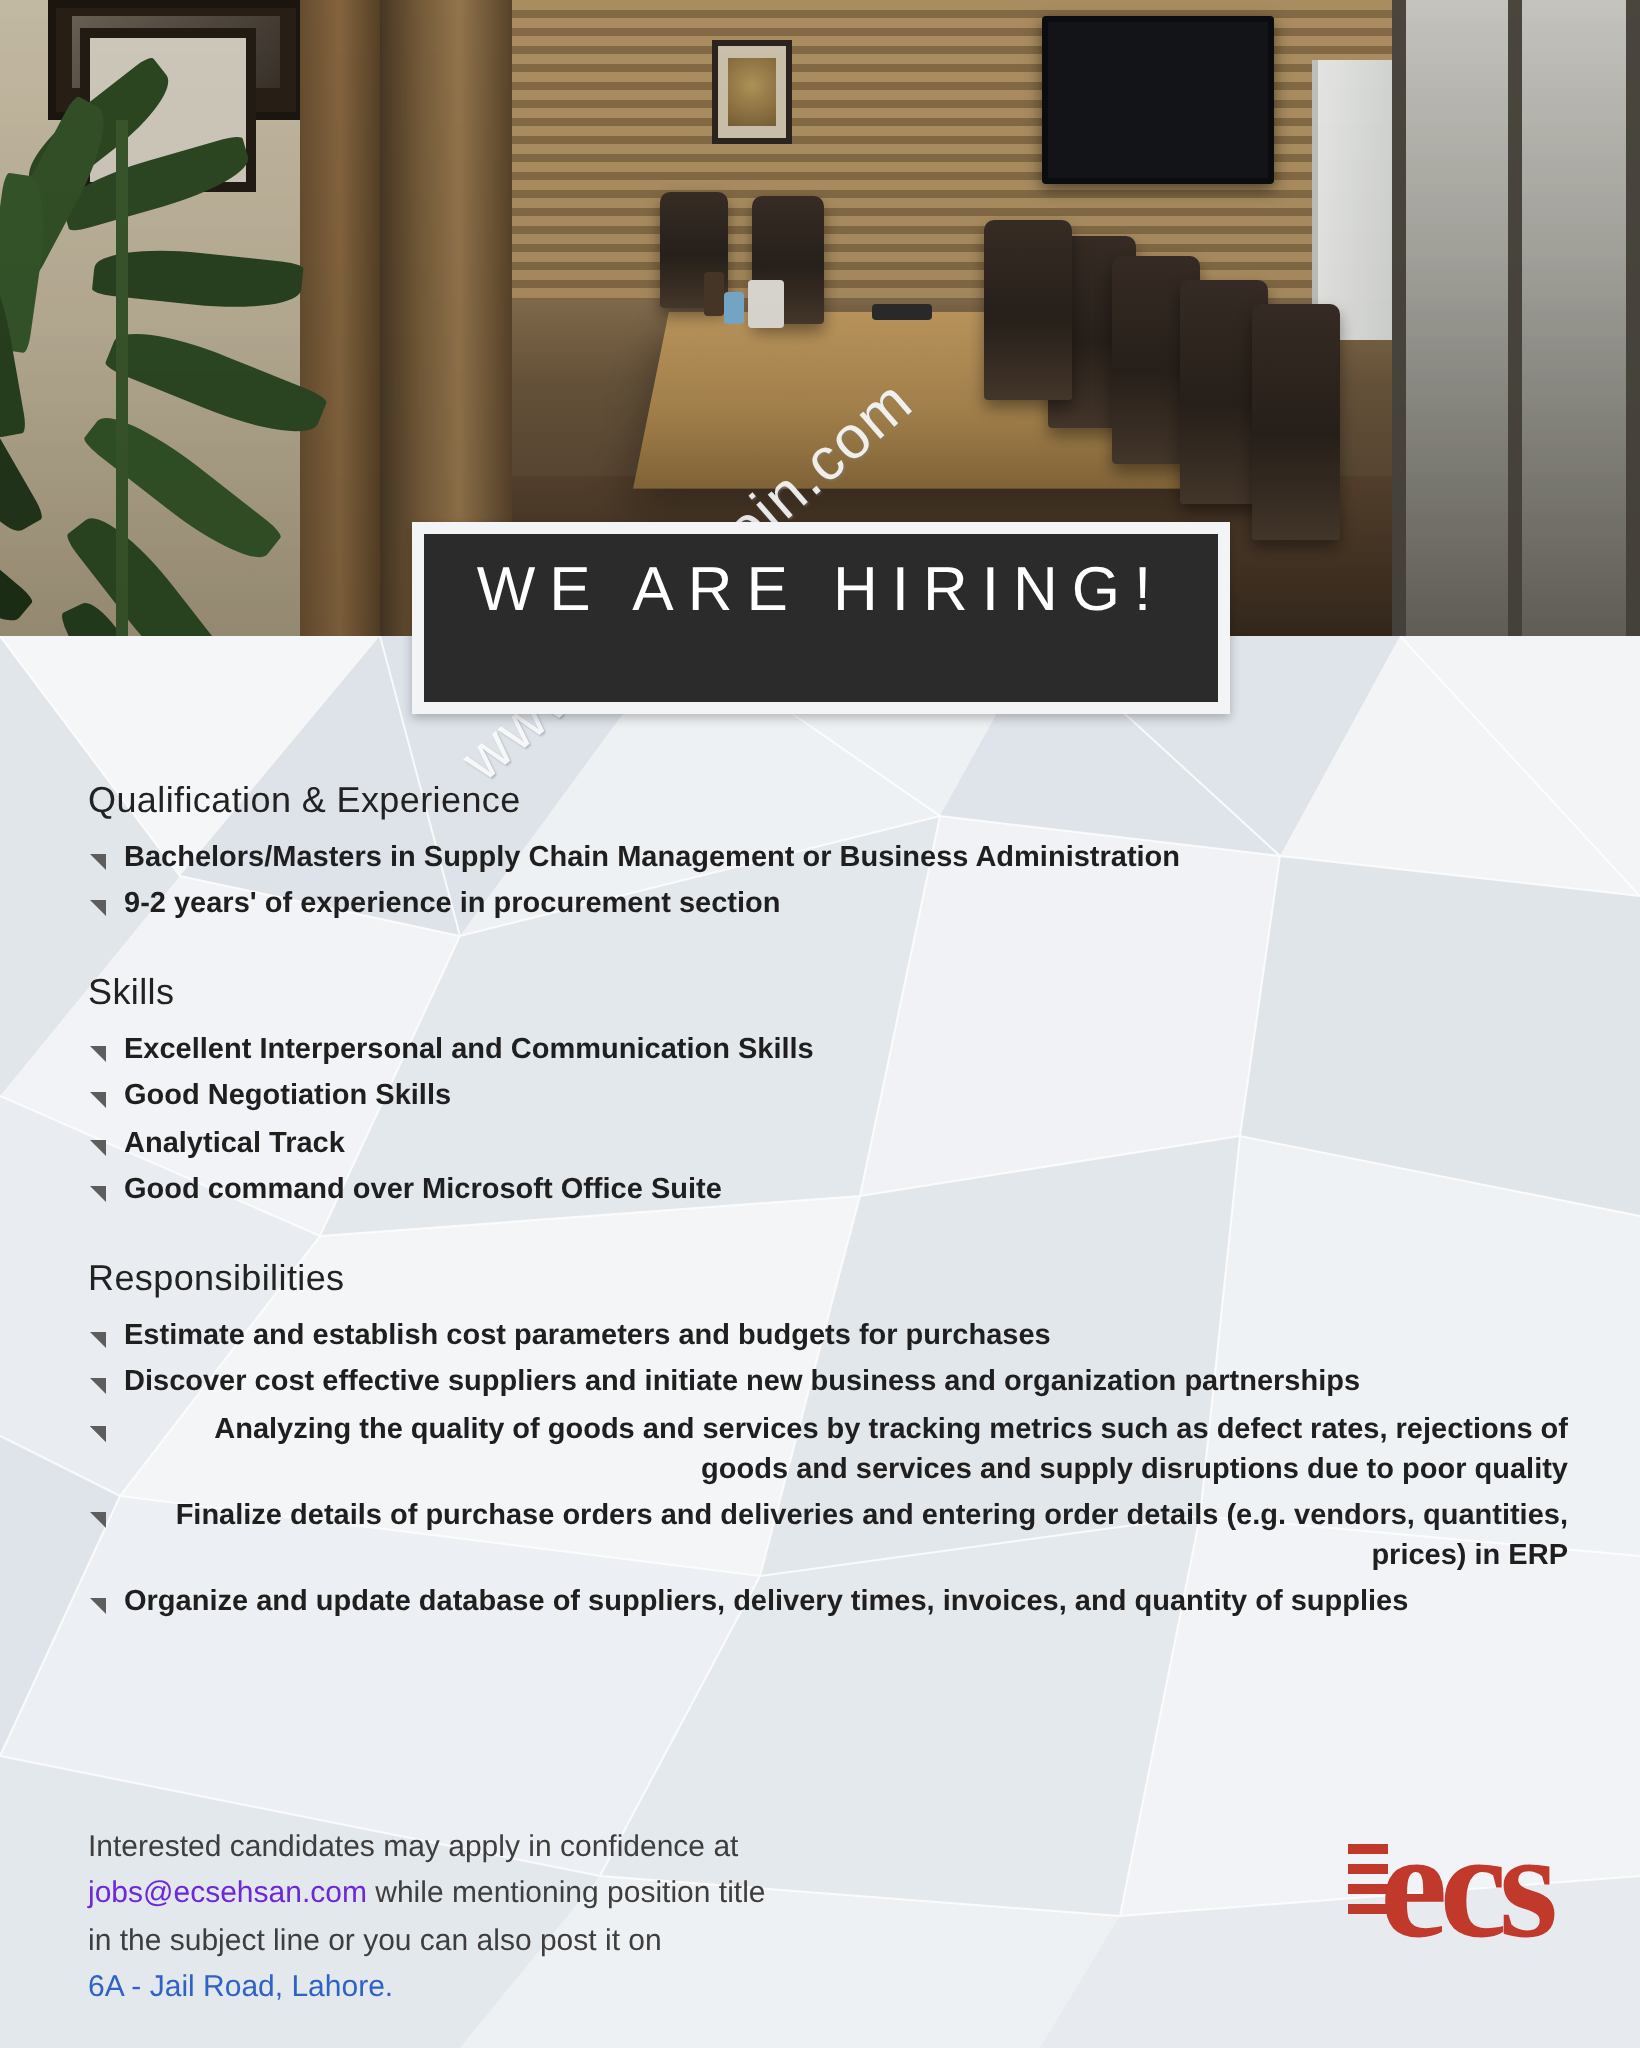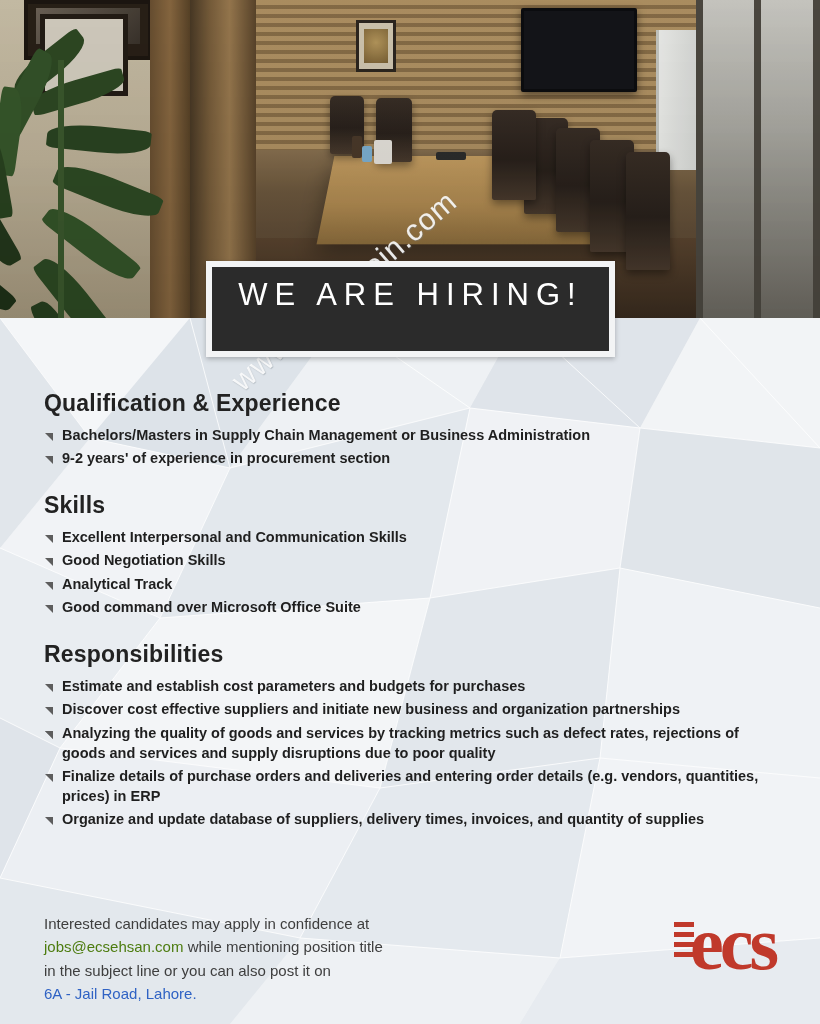--- a/index.html
+++ b/index.html
@@ -174,24 +174,24 @@
     letter-spacing: .4px;
   }
 
   
   .content {
     position: absolute;
     left: 44px; top: 390px;
     width: 740px;
   }
   h2.sec {
-    font-size: 23px;
+    font-size: 18px;
     color: #222;
     margin: 0 0 8px 0;
-    font-weight: bold;
+    font-weight: normal;
     letter-spacing: .2px;
   }
   .sec-block { margin-bottom: 22px; }
   ul.bullets {
     list-style: none;
     margin: 0; padding: 0;
   }
   ul.bullets li {
     position: relative;
     padding-left: 18px;
@@ -201,32 +201,32 @@
     line-height: 1.48;
     margin-bottom: 2px;
   }
   ul.bullets li .tri {
     position: absolute;
     left: 1px; top: 8px;
     width: 0; height: 0;
     border-left: 8px solid transparent;
     border-top: 8px solid #5d5d5d;
   }
-  ul.bullets li.two-line { line-height: 1.42; }
+  ul.bullets li.two-line { line-height: 1.42; text-align: right; }
 
   
   .footer {
     position: absolute;
     left: 44px; top: 912px;
     width: 520px;
     font-size: 15px;
     color: #3e3e3e;
     line-height: 1.55;
   }
-  .footer .link { color: #4d7c0f; }
+  .footer .link { color: #6d28d9; }
   .footer .addr { color: #2f62c4; }
   .footer .last { margin-top: 14px; }
 
   
   .logo {
     position: absolute;
     left: 672px; top: 900px;
     width: 120px; height: 86px;
     color: #c0392b;
     font-size: 76px;

